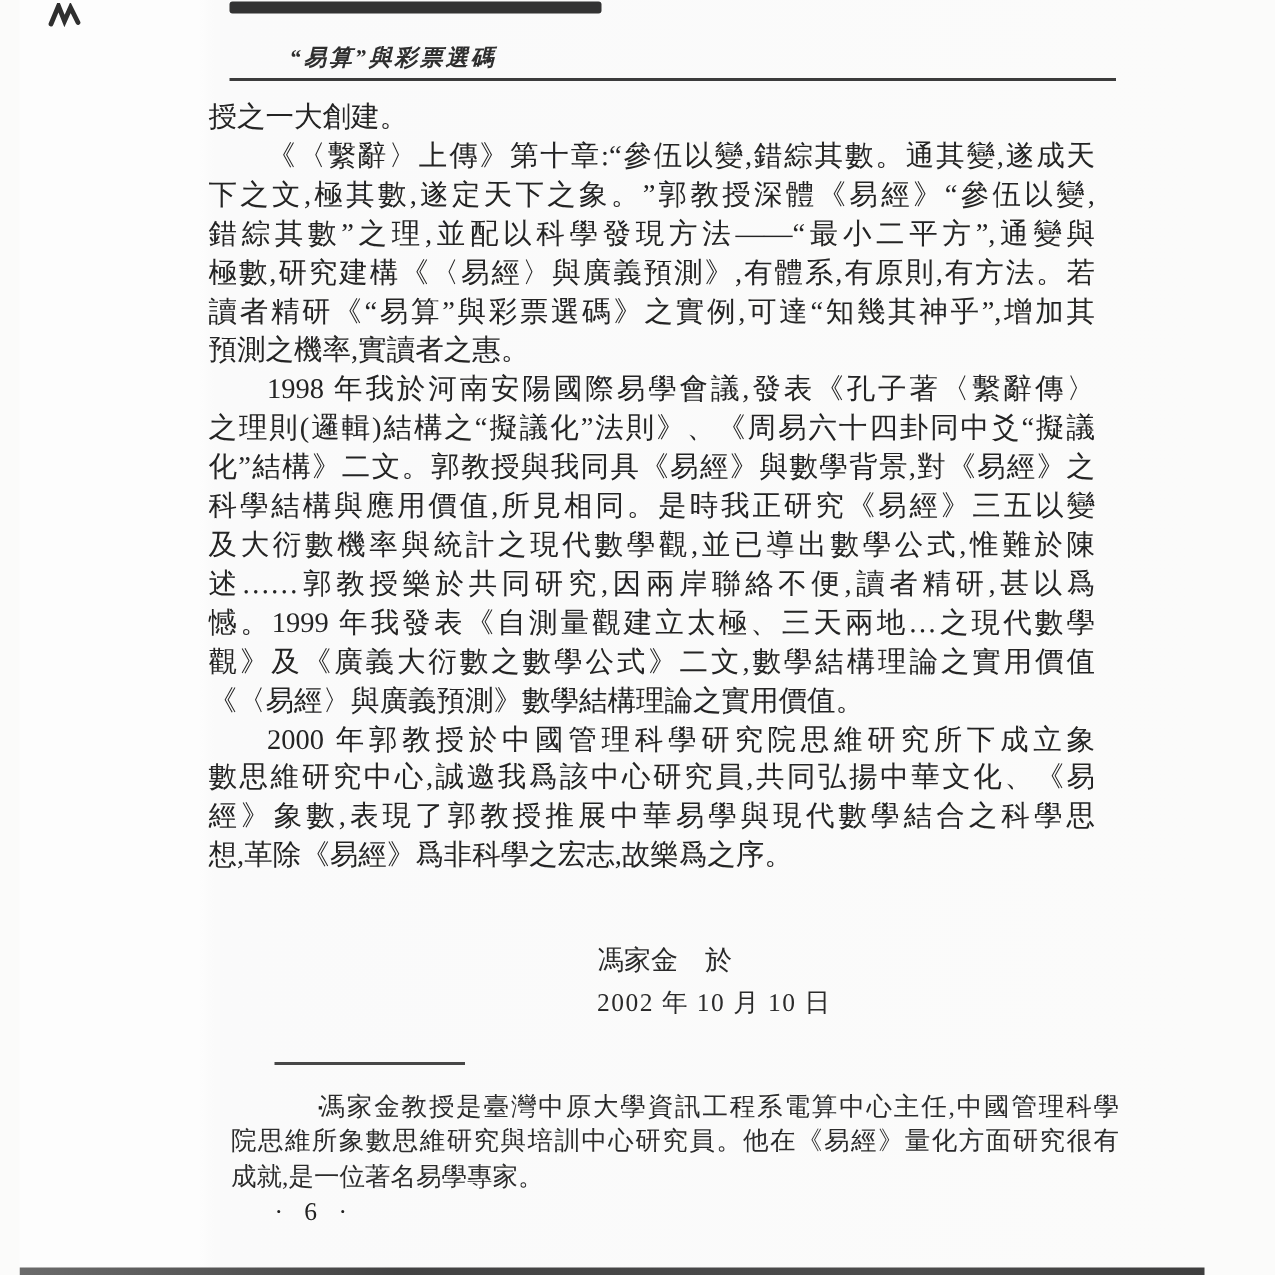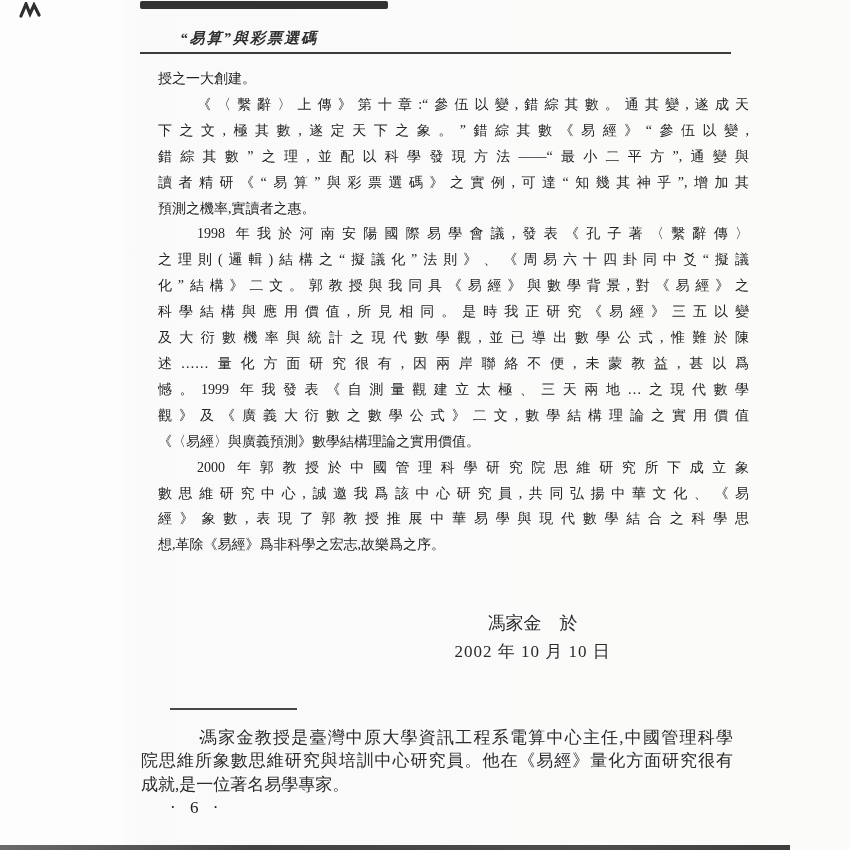--- a/index.html
+++ b/index.html
@@ -1,35 +1,35 @@
 <!DOCTYPE html>
 <html><head>
 <meta charset="utf-8">
 <style>
   html,body{margin:0;padding:0;}
   body{width:850px;height:850px;background:#fbfbfa;font-family:"Liberation Serif","DejaVu Serif",serif;}
-  #page{position:relative;width:790px;height:850px;overflow:hidden;background:linear-gradient(90deg,#fdfdfd 0,#fdfdfd 120px,#fafafa 130px,#fbfbfa 100%);color:#242424;}
+  #page{position:relative;width:790px;height:850px;overflow:hidden;background:linear-gradient(90deg,#fdfdfd 0,#fdfdfd 120px,#fafafa 130px,#fbfbfa 100%);color:#242424;margin-left:13px;}
 
   
   .scan-mark{position:absolute;left:19px;top:2px;width:22px;height:18px;}
   .scan-bar-top{position:absolute;left:140px;top:1px;width:248px;height:8px;background:#222;border-radius:2px;opacity:.92;}
   .scan-bar-bottom{position:absolute;left:0;top:845px;width:850px;height:5px;background:linear-gradient(90deg,#6b6b6b,#424242 30%,#4c4c4c 70%,#3a3a3a);}
 
   
   .running-header{position:absolute;left:180px;top:29px;font-size:15px;font-style:italic;font-weight:bold;letter-spacing:2px;color:#2e2e2e;white-space:nowrap;}
   .header-rule{position:absolute;left:140px;top:52px;width:591px;height:2px;background:#3c3c3c;}
 
   
-  .body-text{position:absolute;left:158px;top:66px;width:591px;font-size:14px;line-height:25.9px;overflow:hidden;font-feature-settings:"halt";}
+  .body-text{position:absolute;left:126px;top:66px;width:591px;font-size:19px;line-height:25.9px;overflow:hidden;font-feature-settings:"halt";}
   .tline{white-space:nowrap;text-align:justify;text-align-last:justify;}
   .tline.end{text-align-last:left;}
   .tline.indent{padding-left:39px;}
 
   
-  .signature{position:absolute;left:385px;top:609px;width:295px;text-align:center;font-size:18px;line-height:28.6px;color:#2a2a2a;}
+  .signature{position:absolute;left:385px;top:626px;width:295px;font-size:18px;line-height:28.6px;color:#2a2a2a;}
   .signature .date{font-size:17px;letter-spacing:1px;font-family:Liberation Serif, serif;}
 
   
   .footnote-rule{position:absolute;left:170px;top:708px;width:127px;height:2px;background:#474747;}
   .footnote{position:absolute;left:141px;top:726px;width:592px;font-size:17px;line-height:23.4px;color:#2b2b2b;overflow:hidden;}
   .footnote .tline.indent{padding-left:59px;}
   .footnote-marker{position:absolute;left:199px;top:733px;font-size:9px;color:#222;}
 
   
   .page-number{position:absolute;left:170px;top:798px;font-size:17px;letter-spacing:5px;color:#222;white-space:nowrap;}
@@ -44,30 +44,31 @@
   </svg>
   <div class="scan-bar-top"></div>
   <div class="scan-bar-bottom"></div>
 
   <div class="running-header">“易算”與彩票選碼</div>
   <div class="header-rule"></div>
 
   <div class="body-text">
       <div class="tline end">授之一大創建。</div>
       <div class="tline indent">《〈繫辭〉上傳》第十章:“參伍以變,錯綜其數。通其變,遂成天</div>
-      <div class="tline">下之文,極其數,遂定天下之象。”錯綜其數《易經》“參伍以變,</div>
+      <div class="tline">下之文,極其數,遂定天下之象。”郭教授深體《易經》“參伍以變,</div>
       <div class="tline">錯綜其數”之理,並配以科學發現方法——“最小二平方”,通變與</div>
+      <div class="tline">極數,研究建構《〈易經〉與廣義預測》,有體系,有原則,有方法。若</div>
       <div class="tline">讀者精研《“易算”與彩票選碼》之實例,可達“知幾其神乎”,增加其</div>
       <div class="tline end">預測之機率,實讀者之惠。</div>
       <div class="tline indent">1998 年我於河南安陽國際易學會議,發表《孔子著〈繫辭傳〉</div>
       <div class="tline">之理則(邏輯)結構之“擬議化”法則》、《周易六十四卦同中爻“擬議</div>
       <div class="tline">化”結構》二文。郭教授與我同具《易經》與數學背景,對《易經》之</div>
       <div class="tline">科學結構與應用價值,所見相同。是時我正研究《易經》三五以變</div>
       <div class="tline">及大衍數機率與統計之現代數學觀,並已導出數學公式,惟難於陳</div>
-      <div class="tline">述……量化方面研究很有,因兩岸聯絡不便,未蒙教益,甚以爲</div>
+      <div class="tline">述……郭教授樂於共同研究,因兩岸聯絡不便,讀者精研,甚以爲</div>
       <div class="tline">憾。1999 年我發表《自測量觀建立太極、三天兩地…之現代數學</div>
       <div class="tline">觀》及《廣義大衍數之數學公式》二文,數學結構理論之實用價值</div>
       <div class="tline end">《〈易經〉與廣義預測》數學結構理論之實用價值。</div>
       <div class="tline indent">2000 年郭教授於中國管理科學研究院思維研究所下成立象</div>
       <div class="tline">數思維研究中心,誠邀我爲該中心研究員,共同弘揚中華文化、《易</div>
       <div class="tline">經》象數,表現了郭教授推展中華易學與現代數學結合之科學思</div>
       <div class="tline end">想,革除《易經》爲非科學之宏志,故樂爲之序。</div>
     </div>
 
   <div class="signature">

